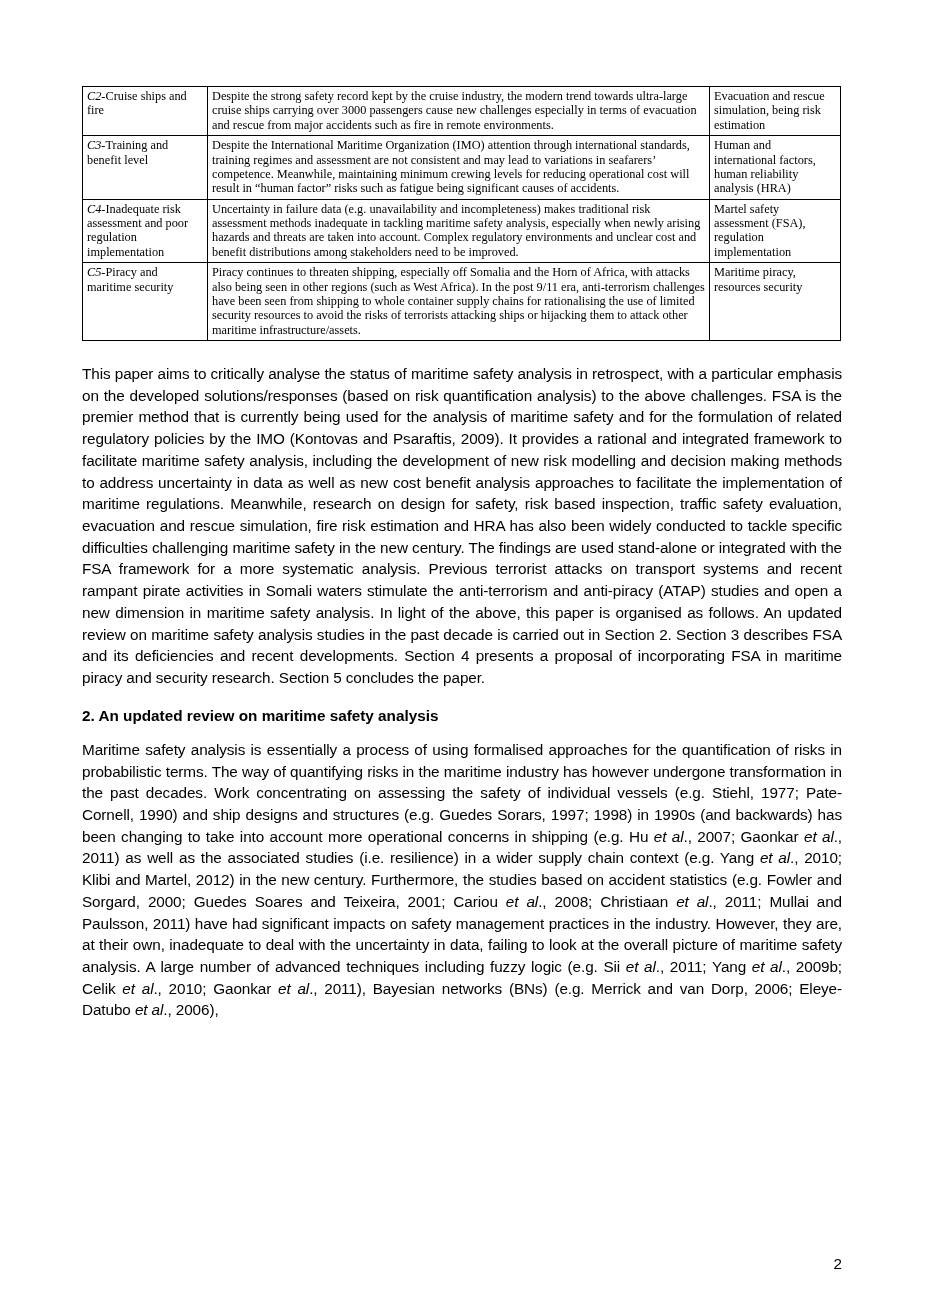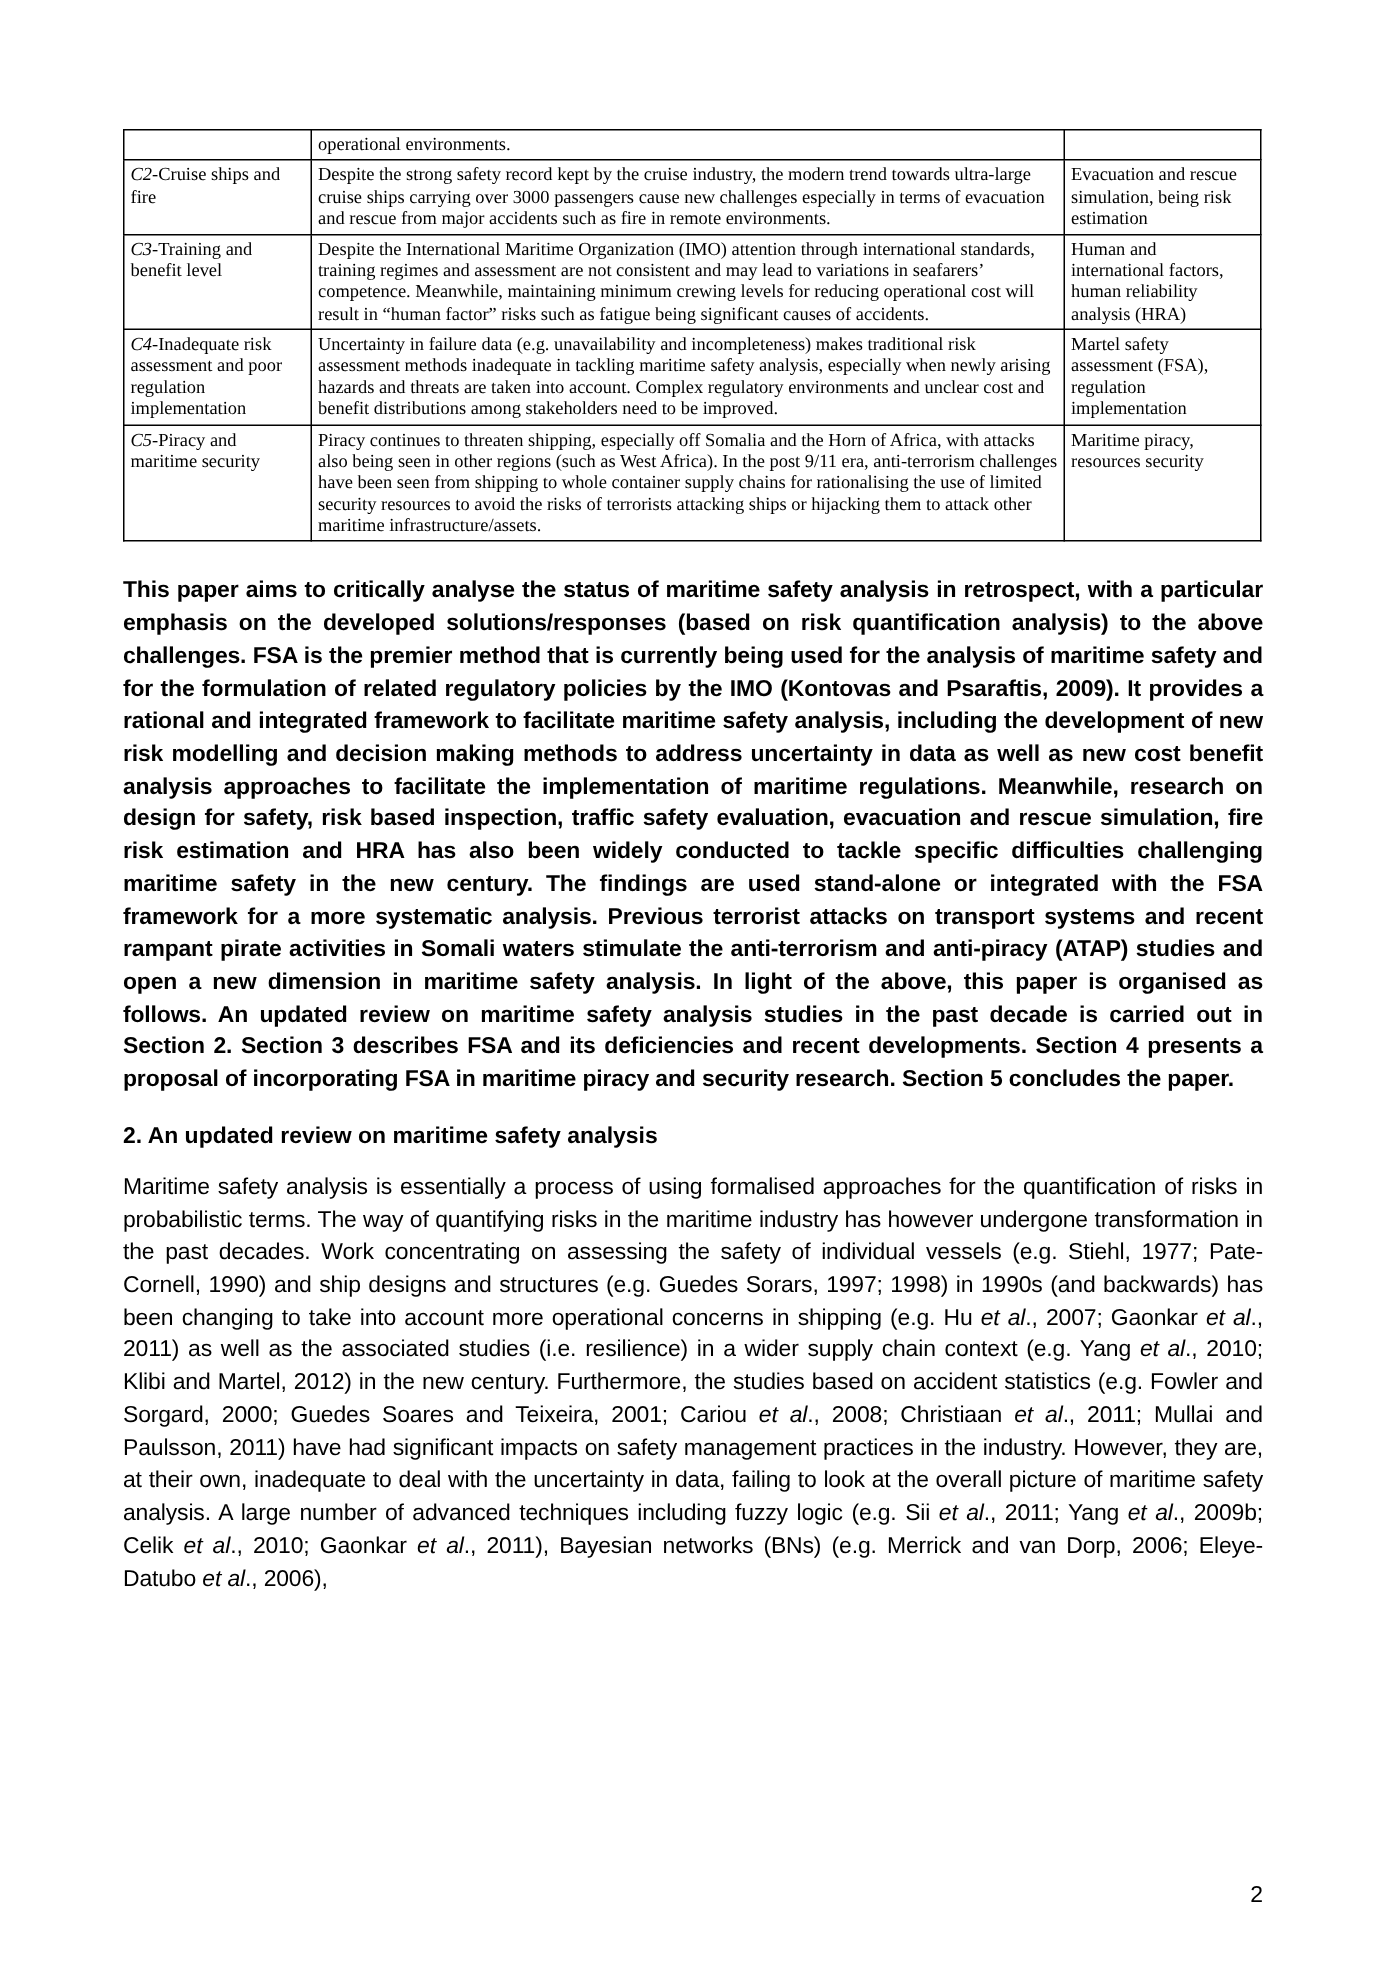--- a/index.html
+++ b/index.html
@@ -47,21 +47,20 @@
     font-size: 15.3px;
     line-height: 1.42;
     text-align: justify;
     margin: 0;
     font-family: "Liberation Sans", sans-serif;
     letter-spacing: -0.1px;
   }
   .par-intro {
     margin-top: 22px;
     text-indent: 0;
-    font-weight: bold;
   }
   h2.section-heading {
     font-size: 15.3px;
     font-weight: bold;
     margin: 18px 0 14px 0;
     font-family: "Liberation Sans", sans-serif;
   }
   .par-section { margin-top: 0; }
 
   .pageno {
@@ -78,25 +77,20 @@
 
 <div class="page">
 
   <table class="challenge-table">
     <colgroup>
       <col class="c1">
         <col class="c2">
         <col class="c3">
     </colgroup>
     <tbody>
-      <tr class="row-first">
-        <td></td>
-        <td>operational environments.</td>
-        <td></td>
-      </tr>
       <tr>
         <td><span class="code">C2</span><span>-Cruise ships and fire</span></td>
         <td>Despite the strong safety record kept by the cruise industry, the modern trend towards ultra-large cruise ships carrying over 3000 passengers cause new challenges especially in terms of evacuation and rescue from major accidents such as fire in remote environments.</td>
         <td>Evacuation and rescue simulation, being risk estimation</td>
       </tr>
       <tr>
         <td><span class="code">C3</span><span>-Training and benefit level</span></td>
         <td>Despite the International Maritime Organization (IMO) attention through international standards, training regimes and assessment are not consistent and may lead to variations in seafarers’ competence. Meanwhile, maintaining minimum crewing levels for reducing operational cost will result in “human factor” risks such as fatigue being significant causes of accidents.</td>
         <td>Human and international factors, human reliability analysis (HRA)</td>
       </tr>

